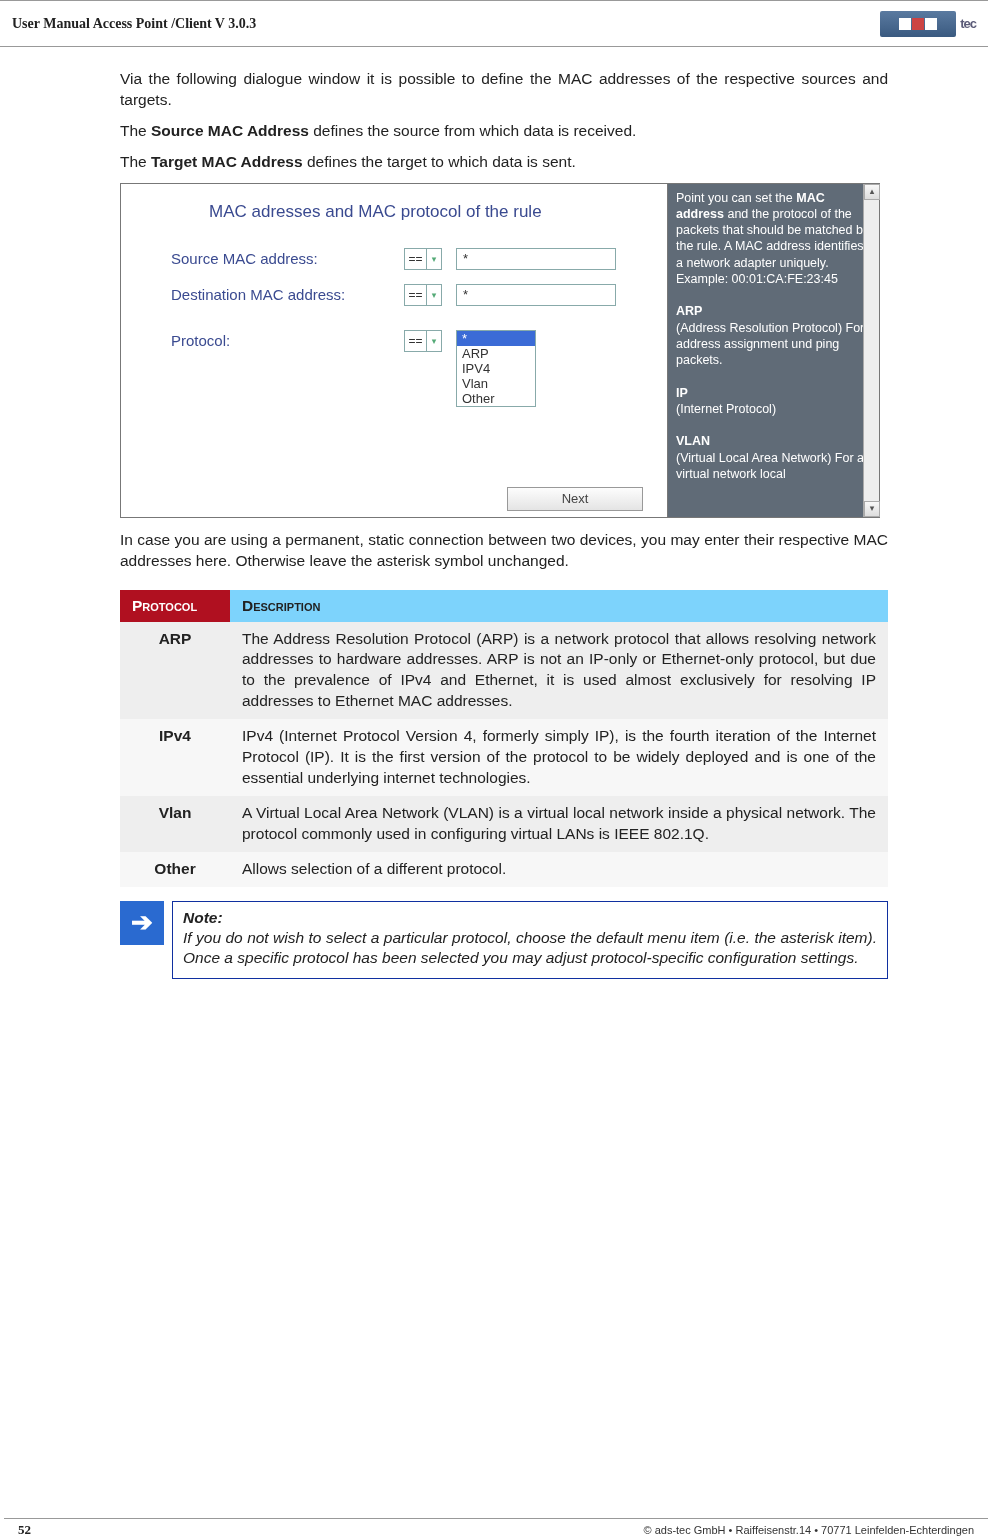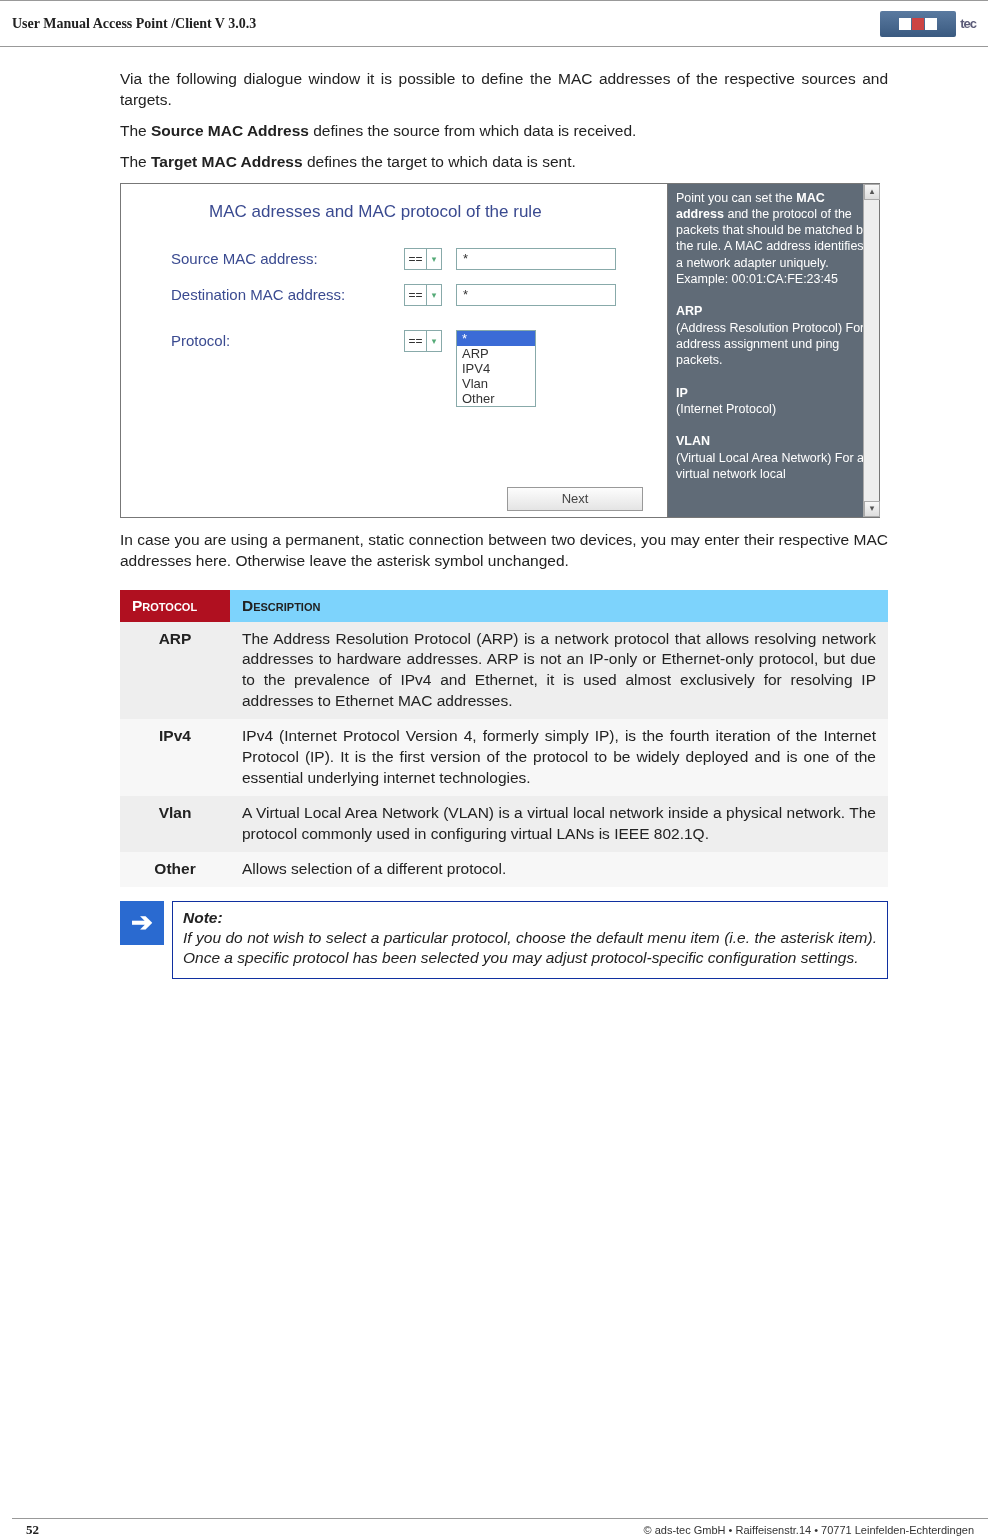--- a/index.html
+++ b/index.html
@@ -51,21 +51,21 @@
   table.proto tr.r1 td { background: #f7f7f7; }
   table.proto td.name { font-weight: bold; text-align: center; }
   
   .note-row { display: flex; gap: 8px; margin-top: 14px; }
   .note-icon { width: 44px; height: 44px; background: #2a6ad0; display: flex; align-items: center; justify-content: center; flex-shrink: 0;}
   .note-icon span { color: #fff; font-size: 26px; font-weight: bold; }
   .note-box { border: 1.5px solid #1030a0; padding: 6px 10px 10px 10px; flex: 1; font-size: 15.5px; line-height: 1.3; }
   .note-box .nt { font-weight: bold; font-style: italic; }
   .note-box .nb { font-style: italic; text-align: justify; }
   
-  .footer { position: absolute; bottom: 0; left: 12px; right: 0; height: 22px; border-top: 1px solid #999; display: flex; justify-content: space-between; align-items: center; padding: 0 14px; font-size: 11px; }
+  .footer { position: absolute; bottom: 0; left: 4px; right: 0; height: 22px; border-top: 1px solid #999; display: flex; justify-content: space-between; align-items: center; padding: 0 14px; font-size: 11px; }
   .footer .pn { font-family: "Comic Sans MS", cursive; font-weight: bold; font-size: 13px; }
   .footer .cr { color: #333; }
 </style>
 </head>
 <body>
 
 <div class="header">
   <div class="header-title">User Manual Access Point /Client V 3.0.3</div>
   <div class="logo">
     <div class="logo-box">

